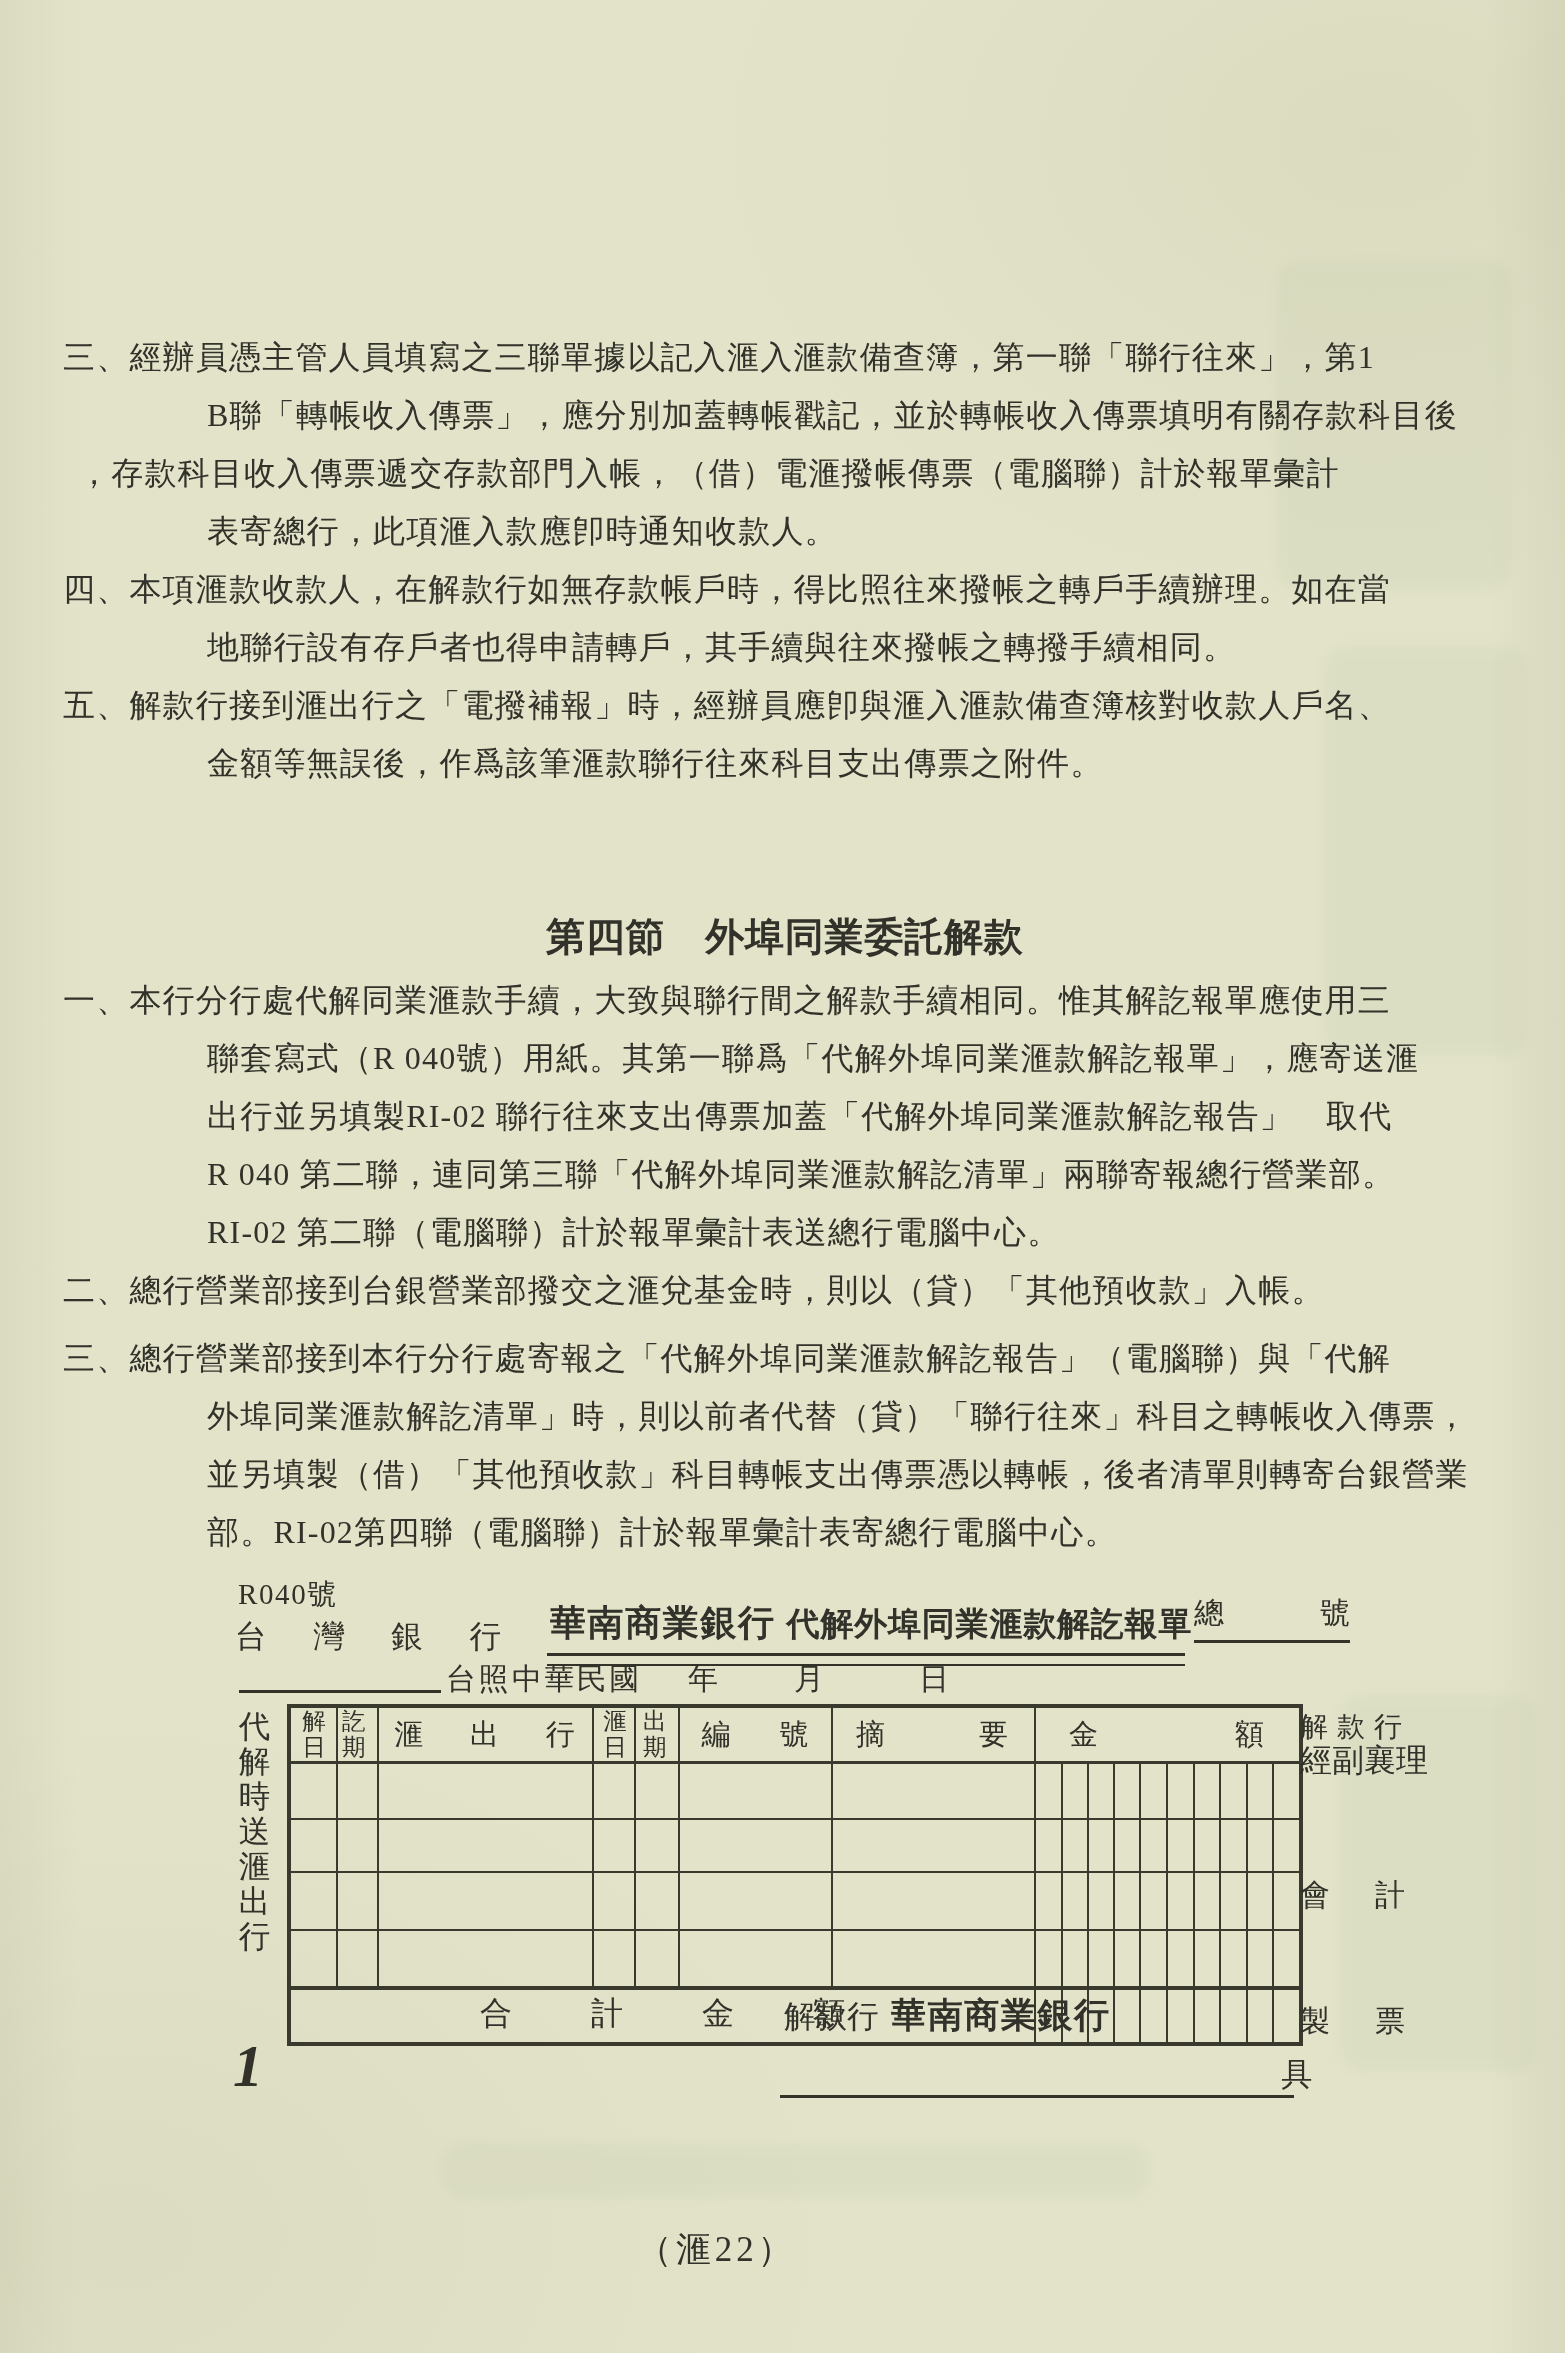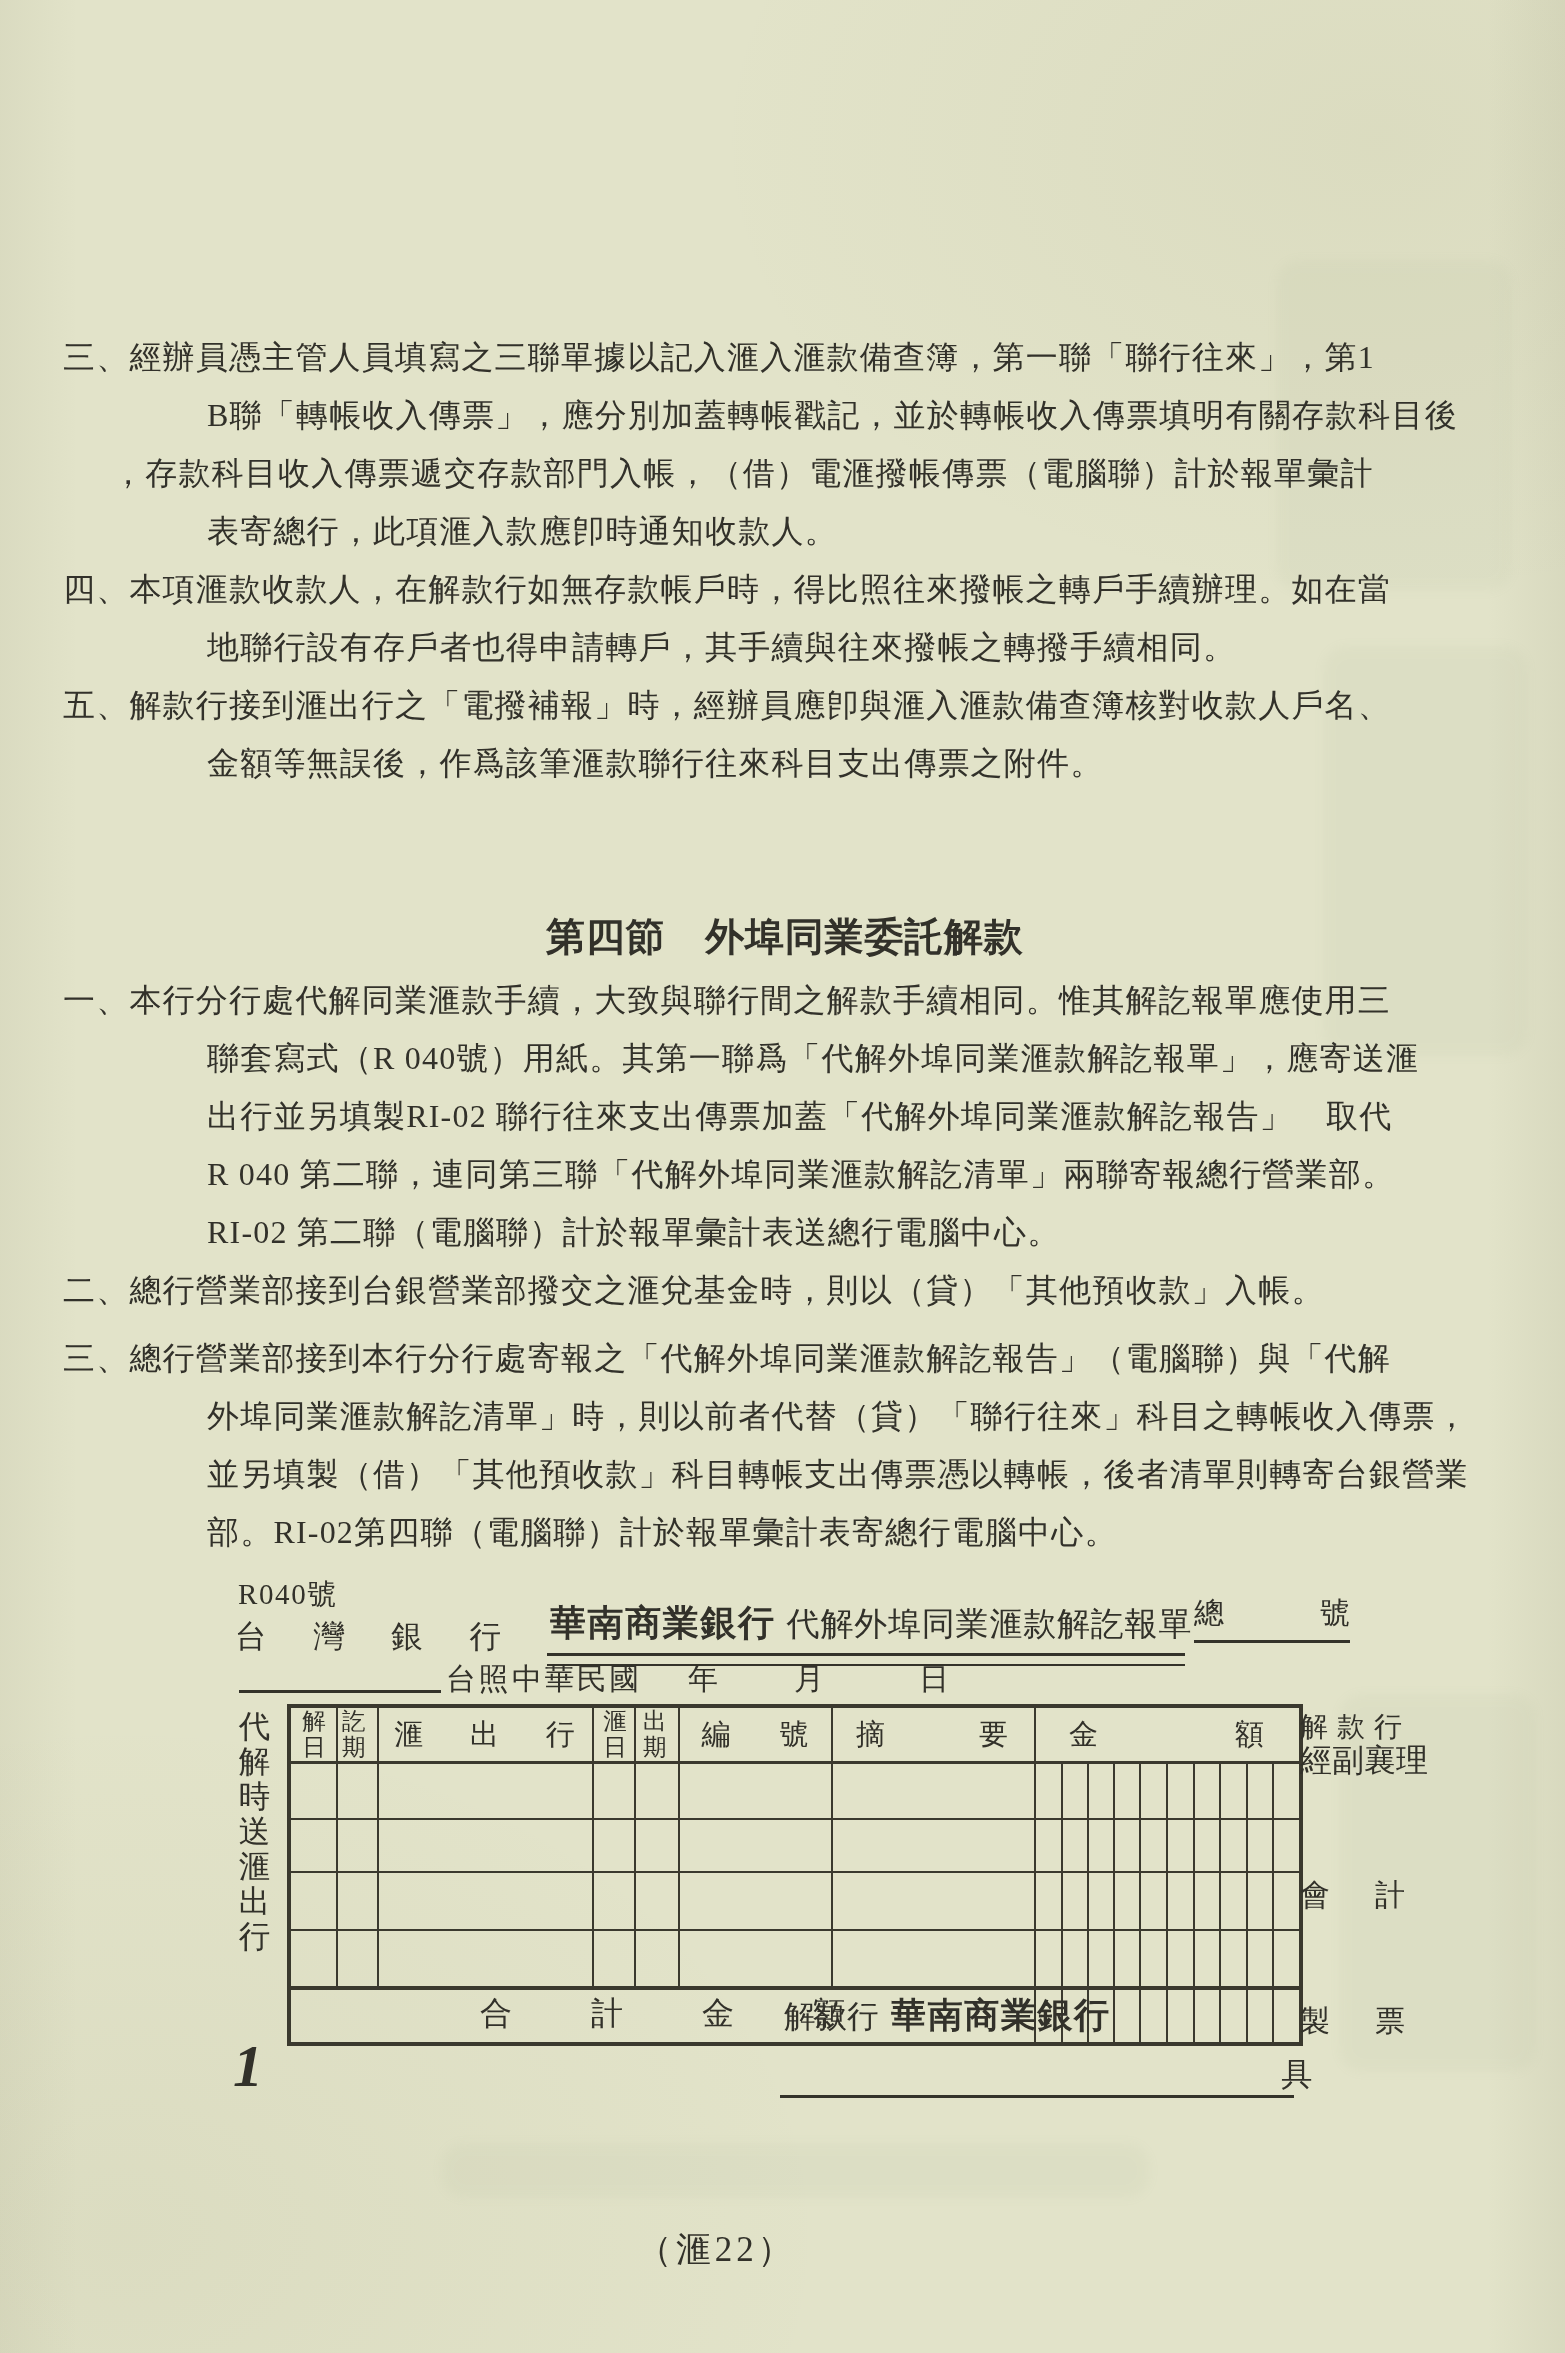--- a/index.html
+++ b/index.html
@@ -15,34 +15,34 @@
       radial-gradient(1182px 867px at 8% 95%, rgba(110,108,62,.06), transparent 60%),
       linear-gradient(90deg, rgba(85,84,52,.06), transparent 5%, transparent 95%, rgba(85,84,52,.07));
   }
   .stain{position:absolute;background:#8a9a78;opacity:.055;filter:blur(5.5px);border-radius:23.6px;pointer-events:none;}
 
   
   .textblock{position:absolute;left:0;width:1565px;}
   .ln{line-height:58px;font-size:32px;letter-spacing:1.2px;white-space:nowrap;}
   .ln-first{padding-left:63px;}
   .ln-cont{padding-left:207px;}
-  .ln-hang{padding-left:112px;}
+  .ln-hang{padding-left:78px;}
   .gap-before{margin-top:10.2px;}
 
   .section-title{
     position:absolute;left:506px;top:878px;
     font-size:39px;font-weight:bold;letter-spacing:0.8px;white-space:nowrap;margin-left:40px;
   }
 
   
   .form-no{position:absolute;left:238px;top:1575px;font-size:29px;letter-spacing:1.6px;}
   .bank-left{position:absolute;left:235px;top:1616px;width:266px;display:flex;justify-content:space-between;font-size:31.5px;}
   .form-title{position:absolute;left:550px;top:1599px;white-space:nowrap;}
   .form-title .tb{font-size:36px;font-weight:bold;letter-spacing:1.6px;}
-  .form-title .tn{font-size:33px;font-weight:normal;letter-spacing:0.8px;margin-left:11px;}
+  .form-title .tn{font-size:33px;font-weight:bold;letter-spacing:0.8px;margin-left:11px;}
   .title-underline{position:absolute;left:547px;top:1653px;width:638px;height:7.9px;
     border-top:3.2px solid #34332a;border-bottom:2.4px solid #34332a;}
   .serial{position:absolute;left:1194px;top:1593px;width:156px;display:flex;justify-content:space-between;
     font-size:30px;border-bottom:3.2px solid #34332a;padding-bottom:6.3px;}
 
   .date-underline{position:absolute;left:239px;top:1690px;width:202px;height:3.2px;background:#34332a;}
   .date-item{position:absolute;top:1659px;font-size:30px;letter-spacing:2.4px;white-space:nowrap;}
 
   
   .form-table{position:absolute;left:287px;top:1704px;width:1008px;height:334px;

